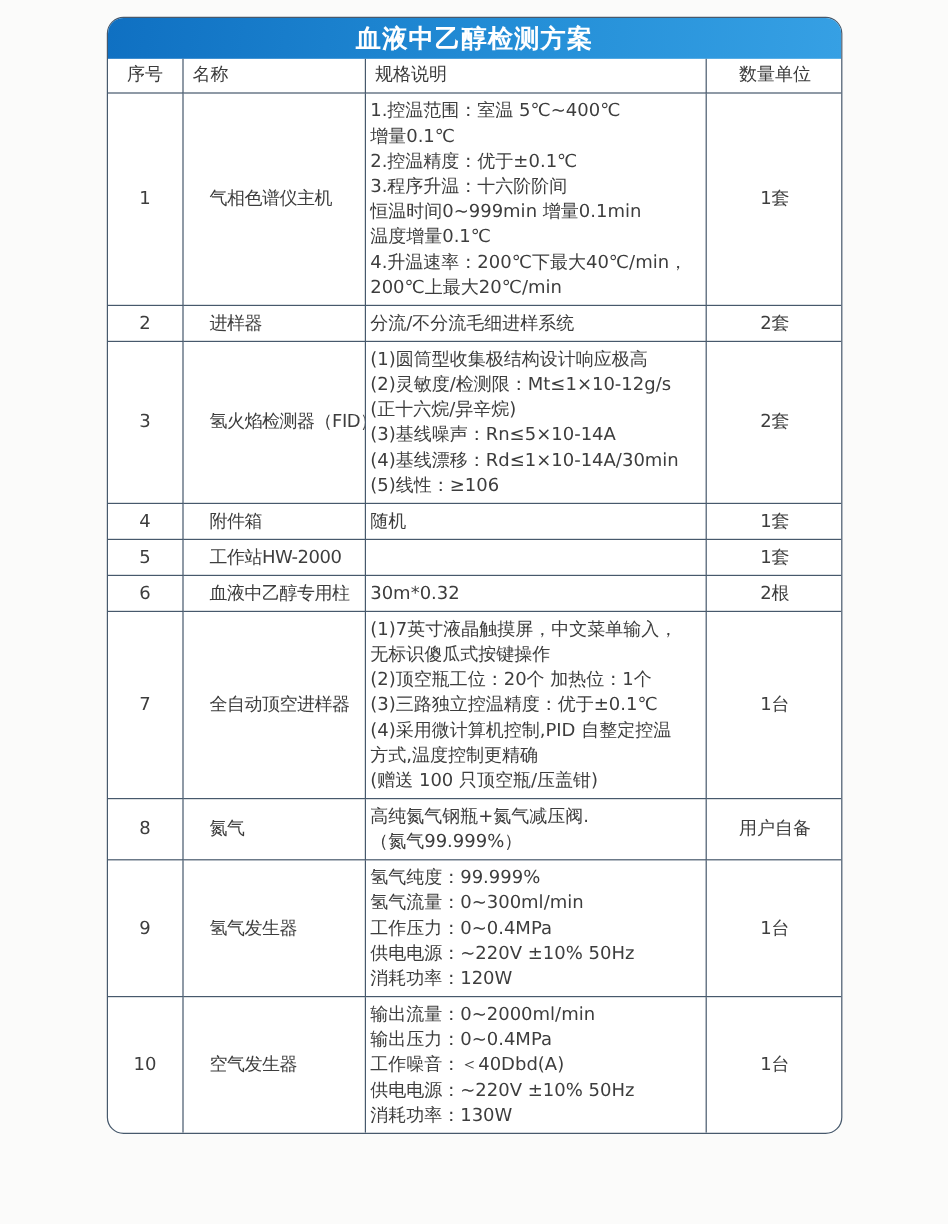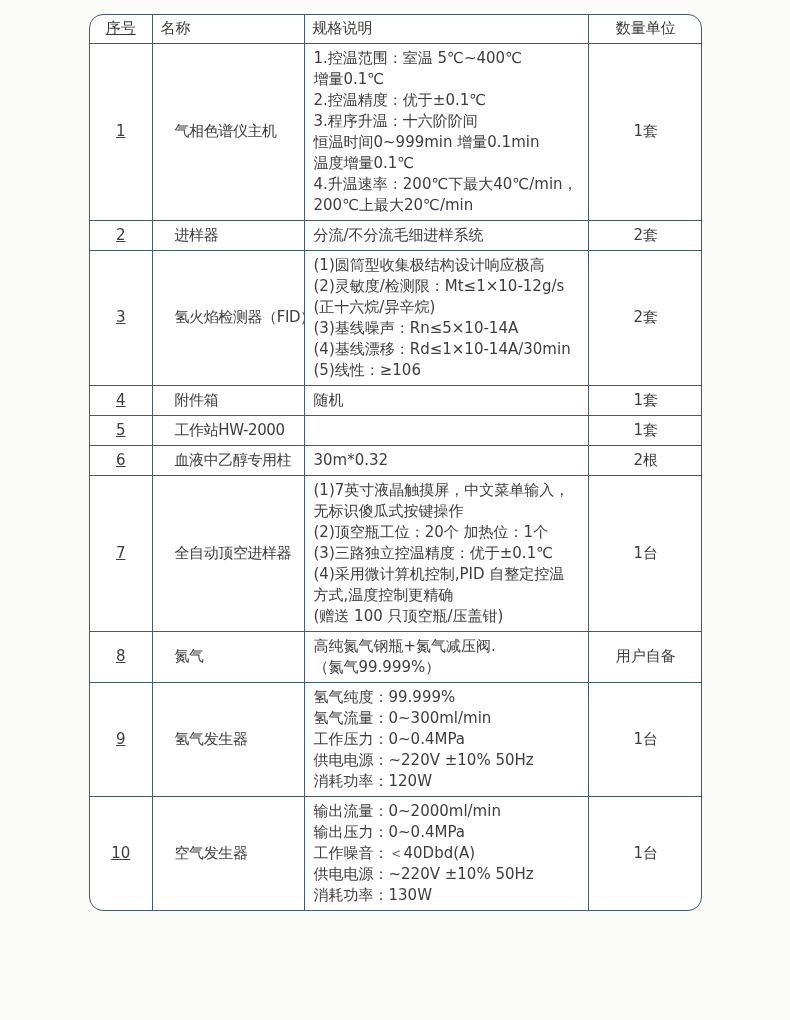--- a/index.html
+++ b/index.html
@@ -39,49 +39,52 @@
   .spec-table th,.spec-table td{
     border:1px solid #47596c;
     vertical-align:middle;
     font-size:15px;
     line-height:21px;
     padding:4px 8px;
     overflow:hidden;
     box-sizing:border-box;
   }
   
-  .spec-table th:first-child,.spec-table td:first-child{border-left:none;text-decoration:underline;}
+  .spec-table th:first-child,.spec-table td:first-child{border-left:none;}
   .spec-table th:last-child,.spec-table td:last-child{border-right:none;text-align:center;}
   .spec-table thead th{border-top:none;}
   .spec-table tbody tr:last-child td{border-bottom:none;}
 
   .spec-table thead th{
     font-weight:normal;
     text-align:left;
     height:28px;
     padding:2px 8px;
     color:#3a3a3a;
   }
   .spec-table thead th.h-no{text-align:center;}
   col.c1{width:62px;}
   col.c2{width:152px;}
   col.c3{width:284px;}
   col.c4{width:115px;}
 
   td.c-no{text-align:center;}
   td.c-name{padding-left:22px;letter-spacing:-0.4px;white-space:nowrap;}
-  td.c-spec{padding-left:9px;padding-right:4px;}
+  td.c-spec{padding-left:4px;padding-right:4px;}
   td.c-qty{}
   .spec-line{white-space:nowrap;}
 </style>
 </head>
 <body>
 
 <div class="page">
   <div class="card">
+    <div class="title-band">
+      <div class="title">血液中乙醇检测方案</div>
+    </div>
     <table class="spec-table">
       <colgroup>
         <col class="c1">
           <col class="c2">
           <col class="c3">
           <col class="c4">
       </colgroup>
       <thead>
         <tr>
           <th class="h-no">序号</th>

